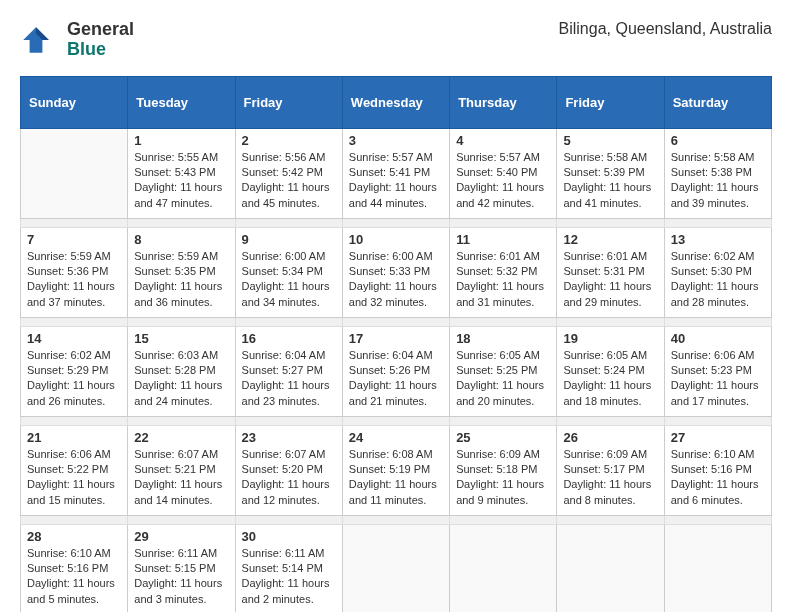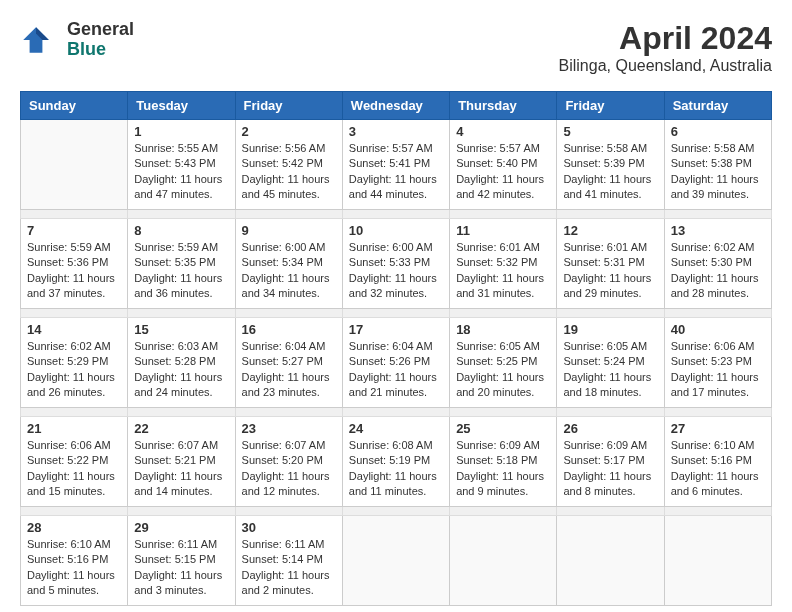--- a/index.html
+++ b/index.html
@@ -54,21 +54,21 @@
     }
     .calendar-table {
       width: 100%;
       border-collapse: collapse;
       font-size: 11px;
     }
     .calendar-table th {
       background: #2a6bb5;
       color: #fff;
       text-align: left;
-      padding: 6px 8px;
+      padding: 18px 8px;
       font-size: 13px;
       font-weight: bold;
       border: 1px solid #1a5aa0;
     }
     .calendar-table td {
       border: 1px solid #ccc;
       vertical-align: top;
       padding: 4px 6px;
       height: 90px;
       width: 14.28%;
@@ -102,21 +102,20 @@
     <svg class="logo-icon" viewBox="0 0 40 40">
       <polygon points="20,4 36,20 28,20 28,36 12,36 12,20 4,20" fill="#2a6bb5"></polygon>
       <polygon points="20,4 36,20 28,20 20,12" fill="#1a4a8a"></polygon>
     </svg>
     <div class="logo-text">
       <span class="logo-general">General</span>
       <span class="logo-blue">Blue</span>
     </div>
   </div>
   <div class="title-area">
-    <div class="month-title">April 2024</div>
     <div class="location-title">Bilinga, Queensland, Australia</div>
   </div>
 </div>
 
 <table class="calendar-table">
   <thead>
     <tr>
     <th>Sunday</th>
         <th>Tuesday</th>
         <th>Friday</th>

